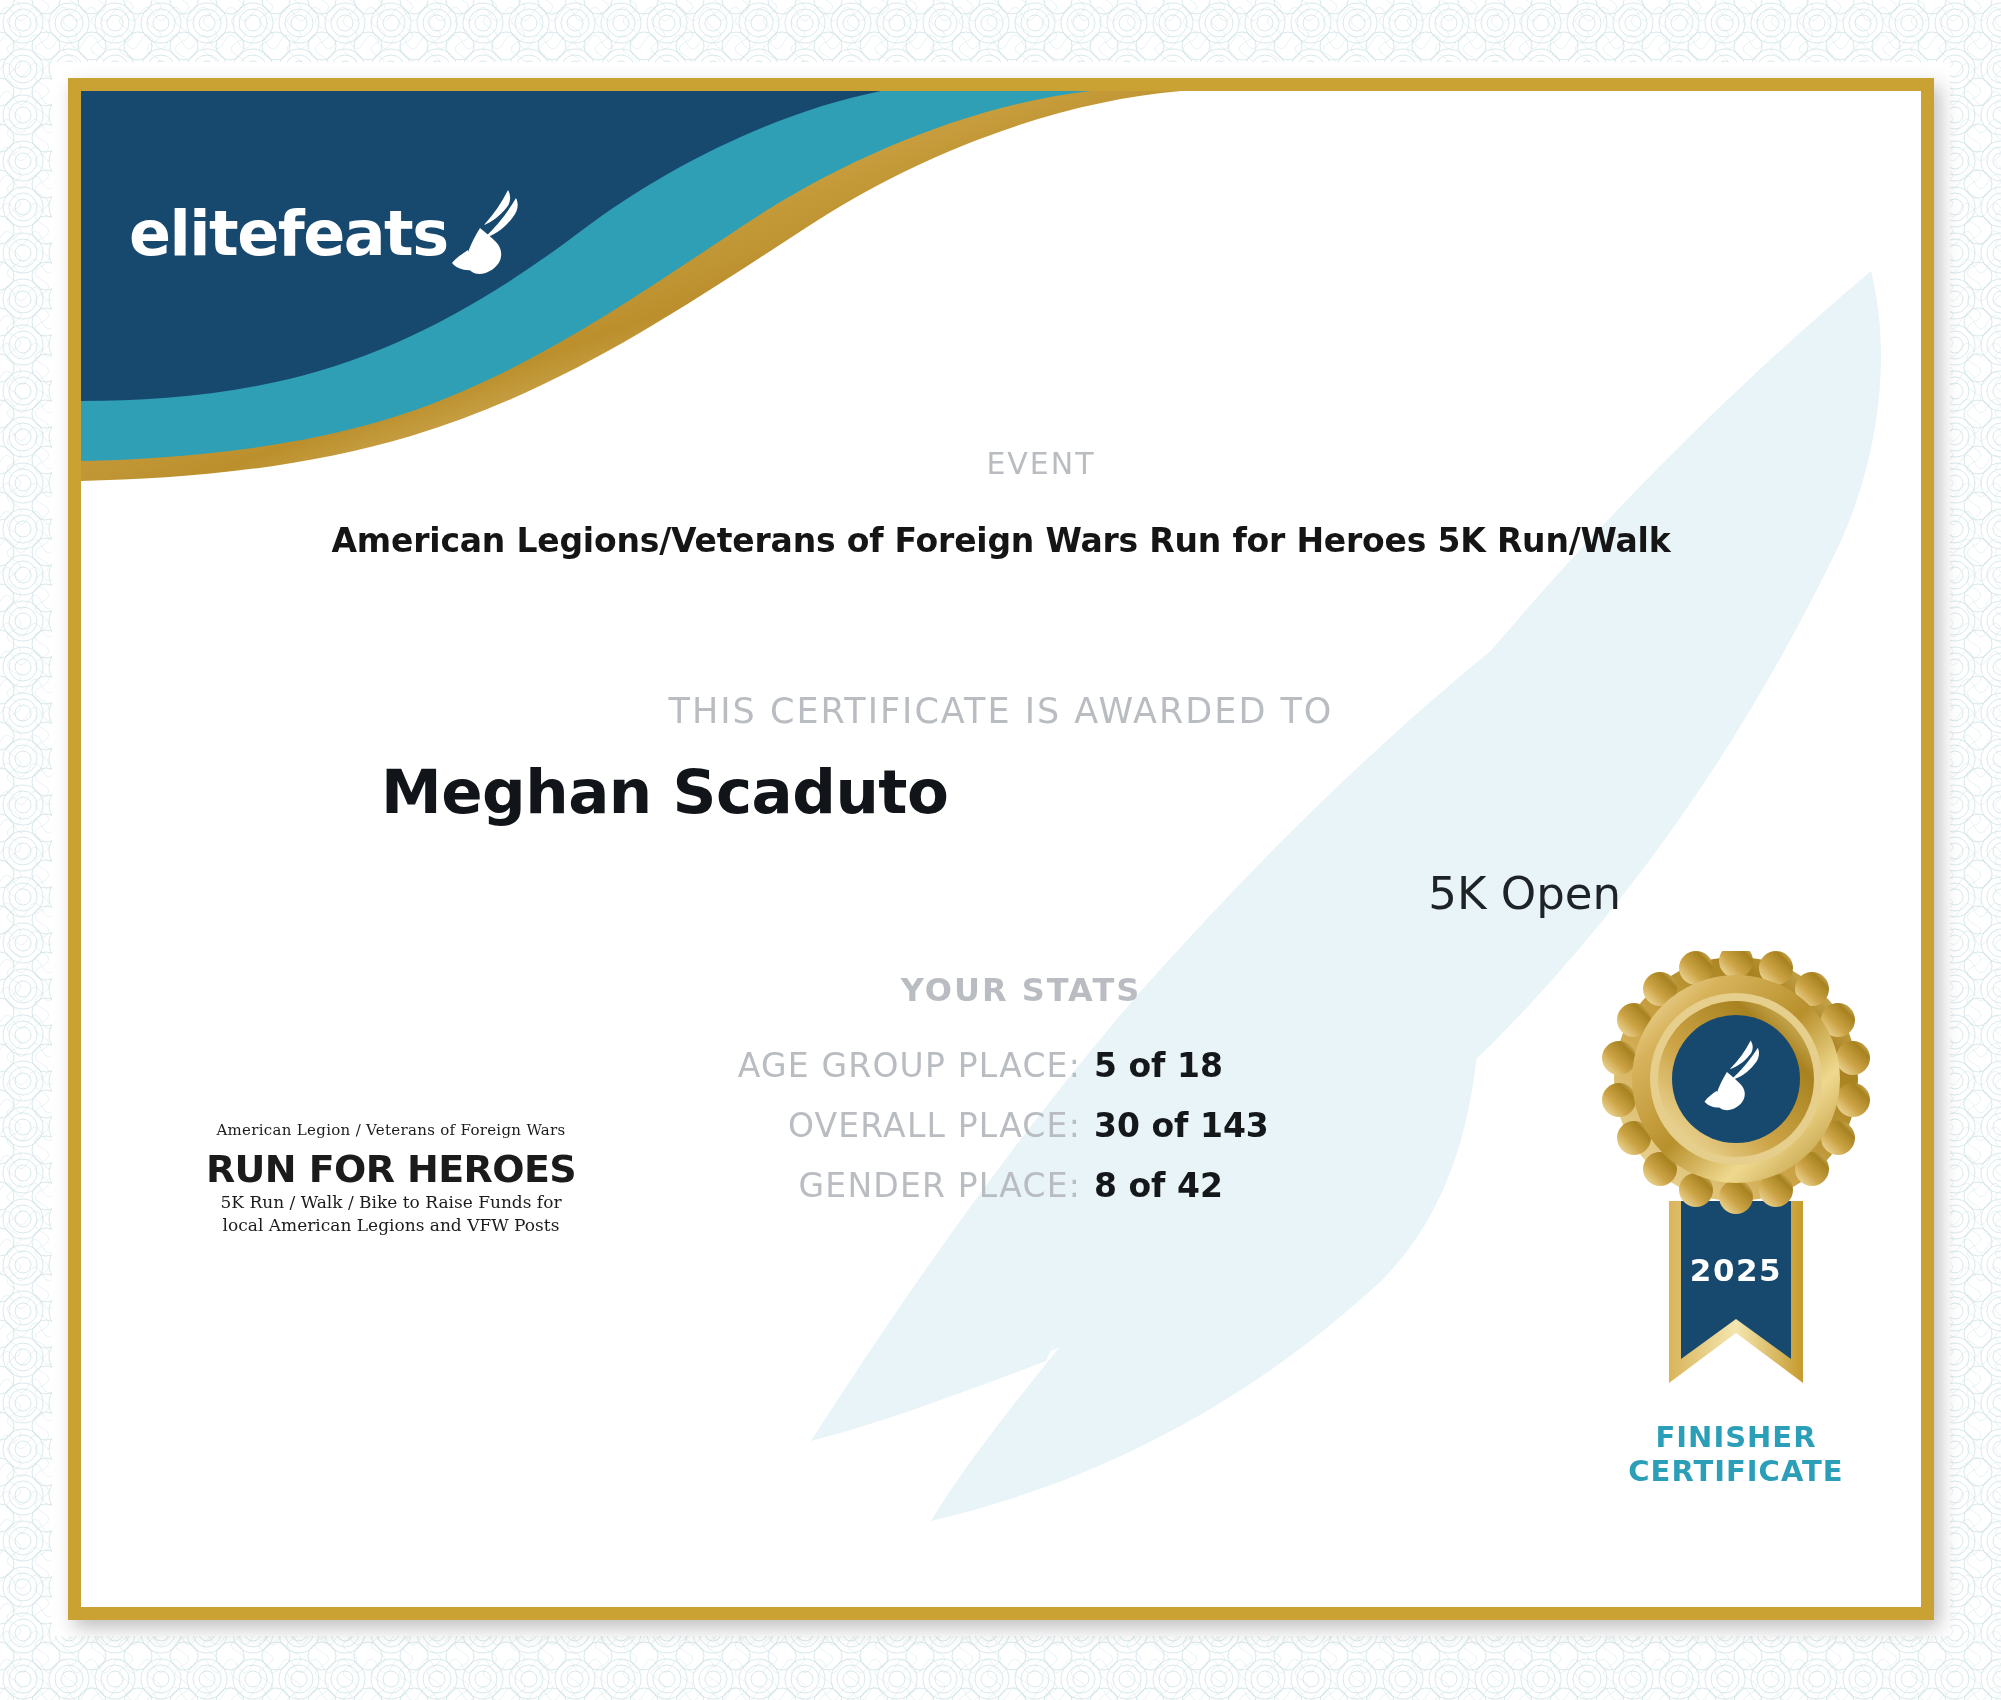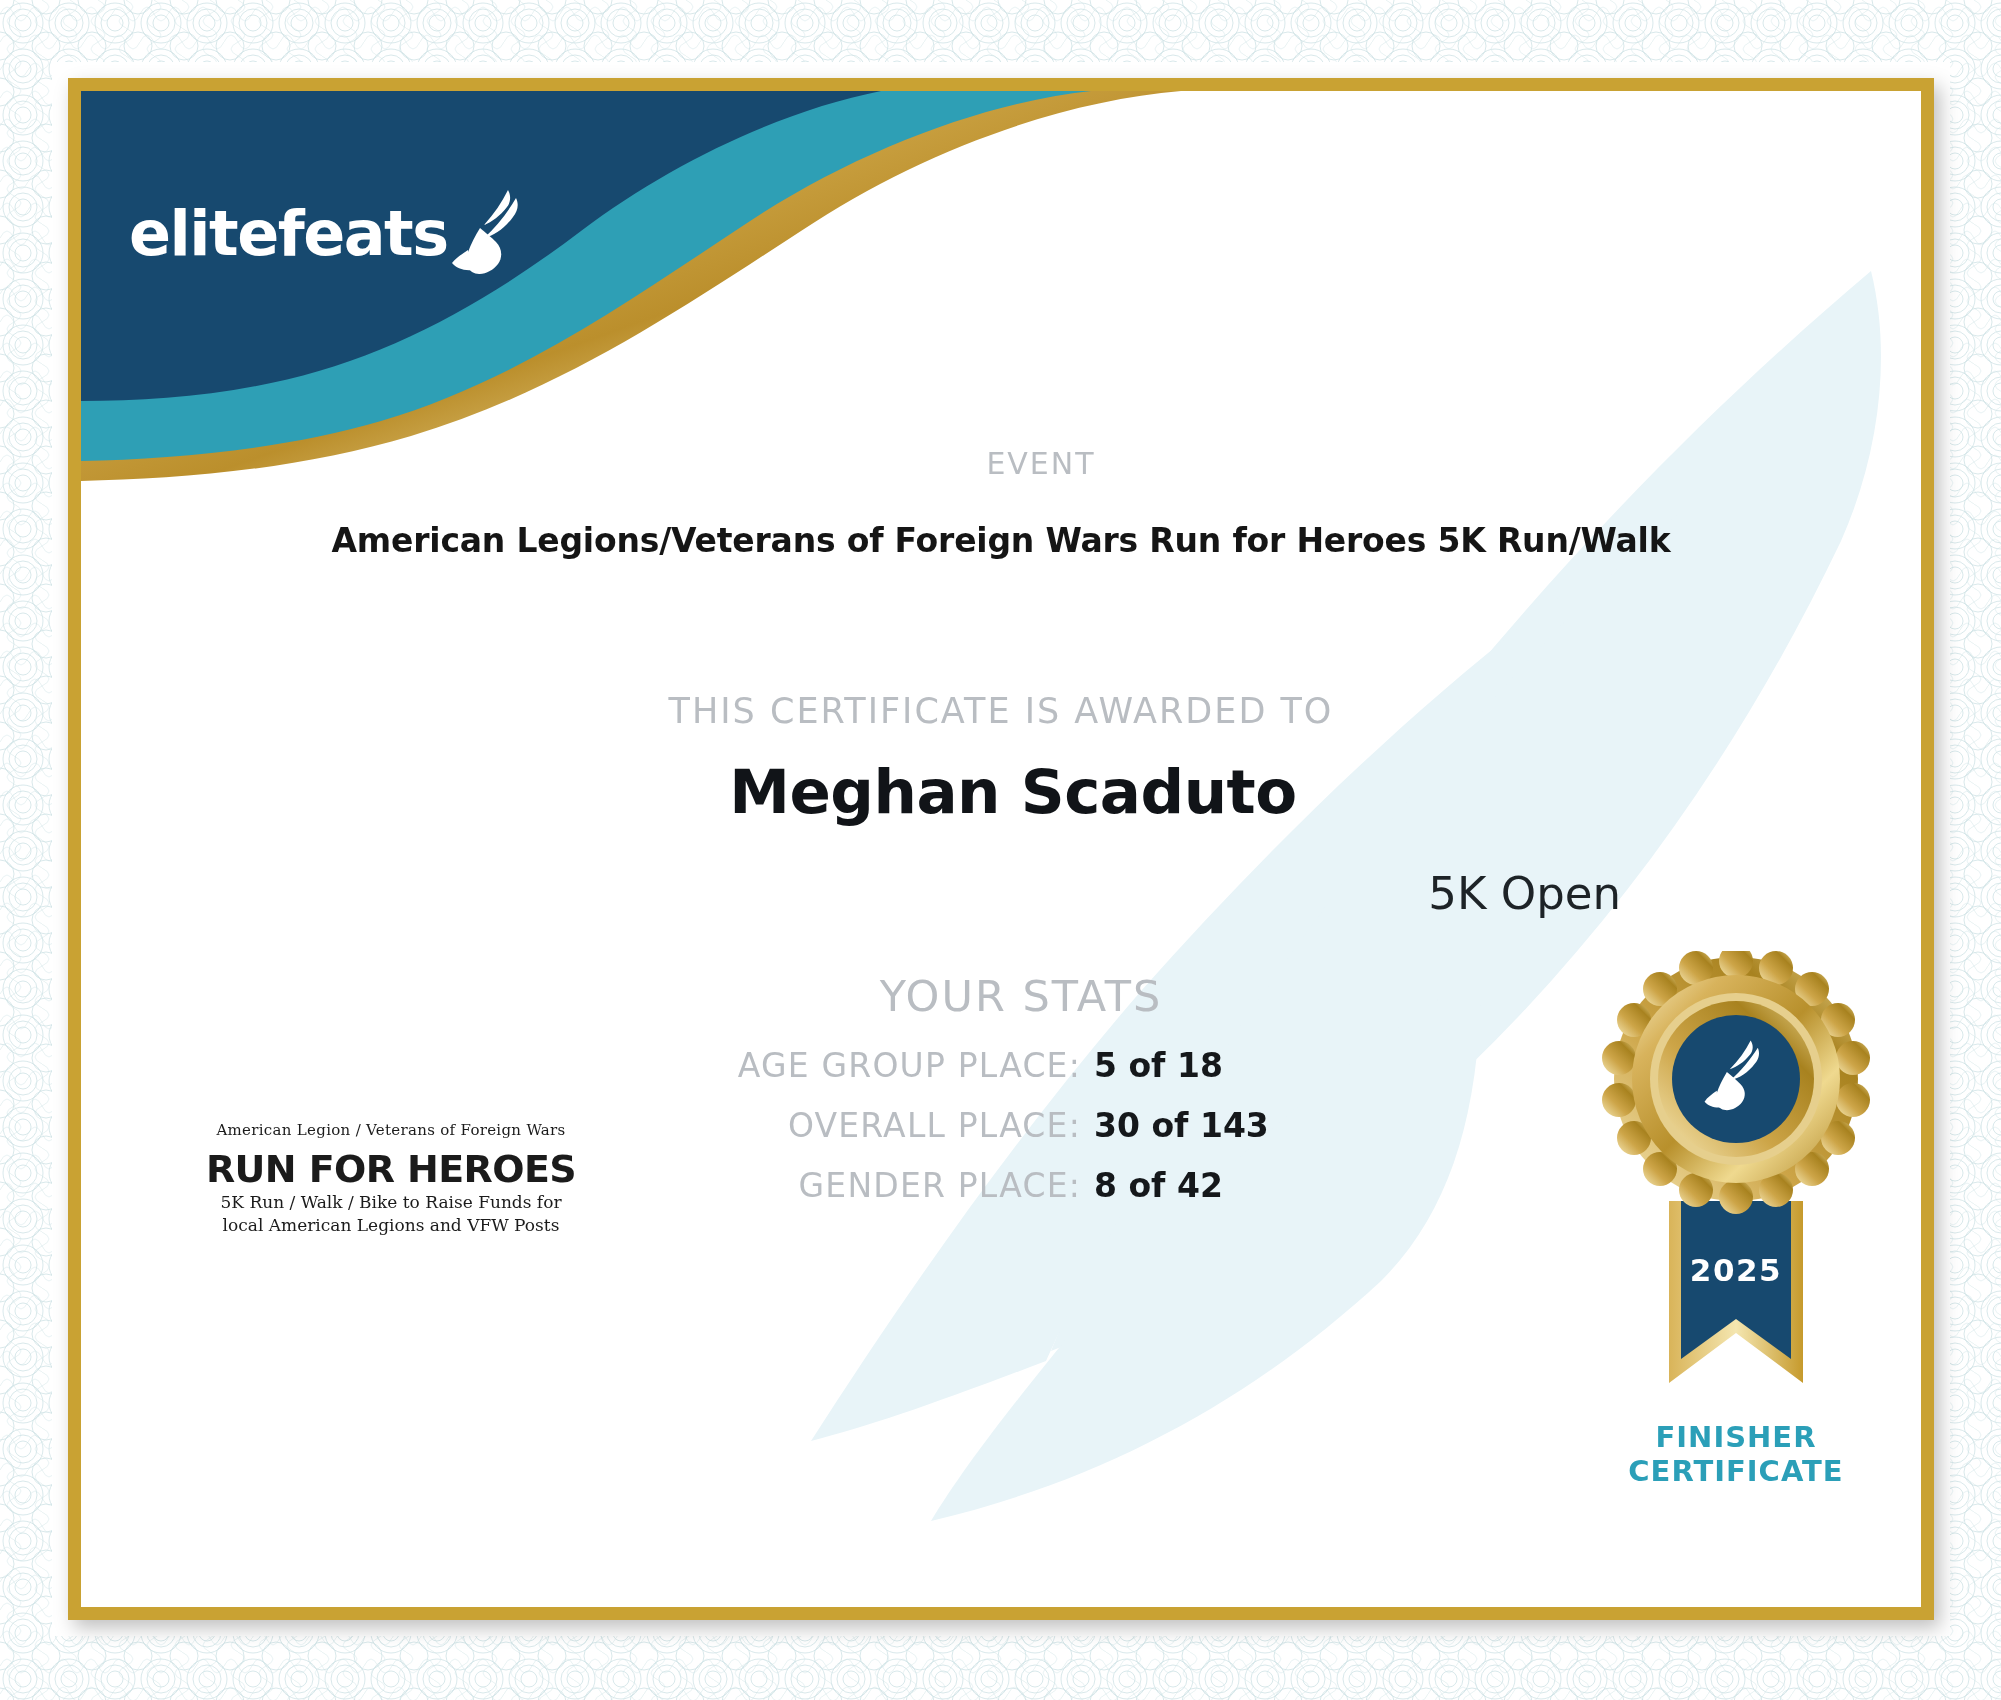--- a/index.html
+++ b/index.html
@@ -128,24 +128,23 @@
     position: absolute;
     left: 400px;
     top: 600px;
     width: 1040px;
     font-size: 35px;
     font-weight: 400;
   }
 
   .participant-name {
     position: absolute;
-    left: 312px;
+    left: 300px;
     top: 665px;
     width: 1240px;
-    text-align: center;
     font-family: "DejaVu Sans", sans-serif;
     font-size: 61px;
     font-weight: 700;
     color: #111418;
     letter-spacing: -0.5px;
   }
   .participant-division {
     position: absolute;
     left: 300px;
     top: 776px;
@@ -155,22 +154,22 @@
     font-size: 45px;
     font-weight: 400;
     color: #1d2327;
   }
 
   .stats-label {
     position: absolute;
     left: 500px;
     top: 880px;
     width: 880px;
-    font-size: 43px;
-    font-weight: 400;
+    font-size: 32px;
+    font-weight: 700;
   }
 
   .stats-table {
     position: absolute;
     left: 420px;
     top: 955px;
     width: 960px;
   }
   .stat-row {
     display: flex;

